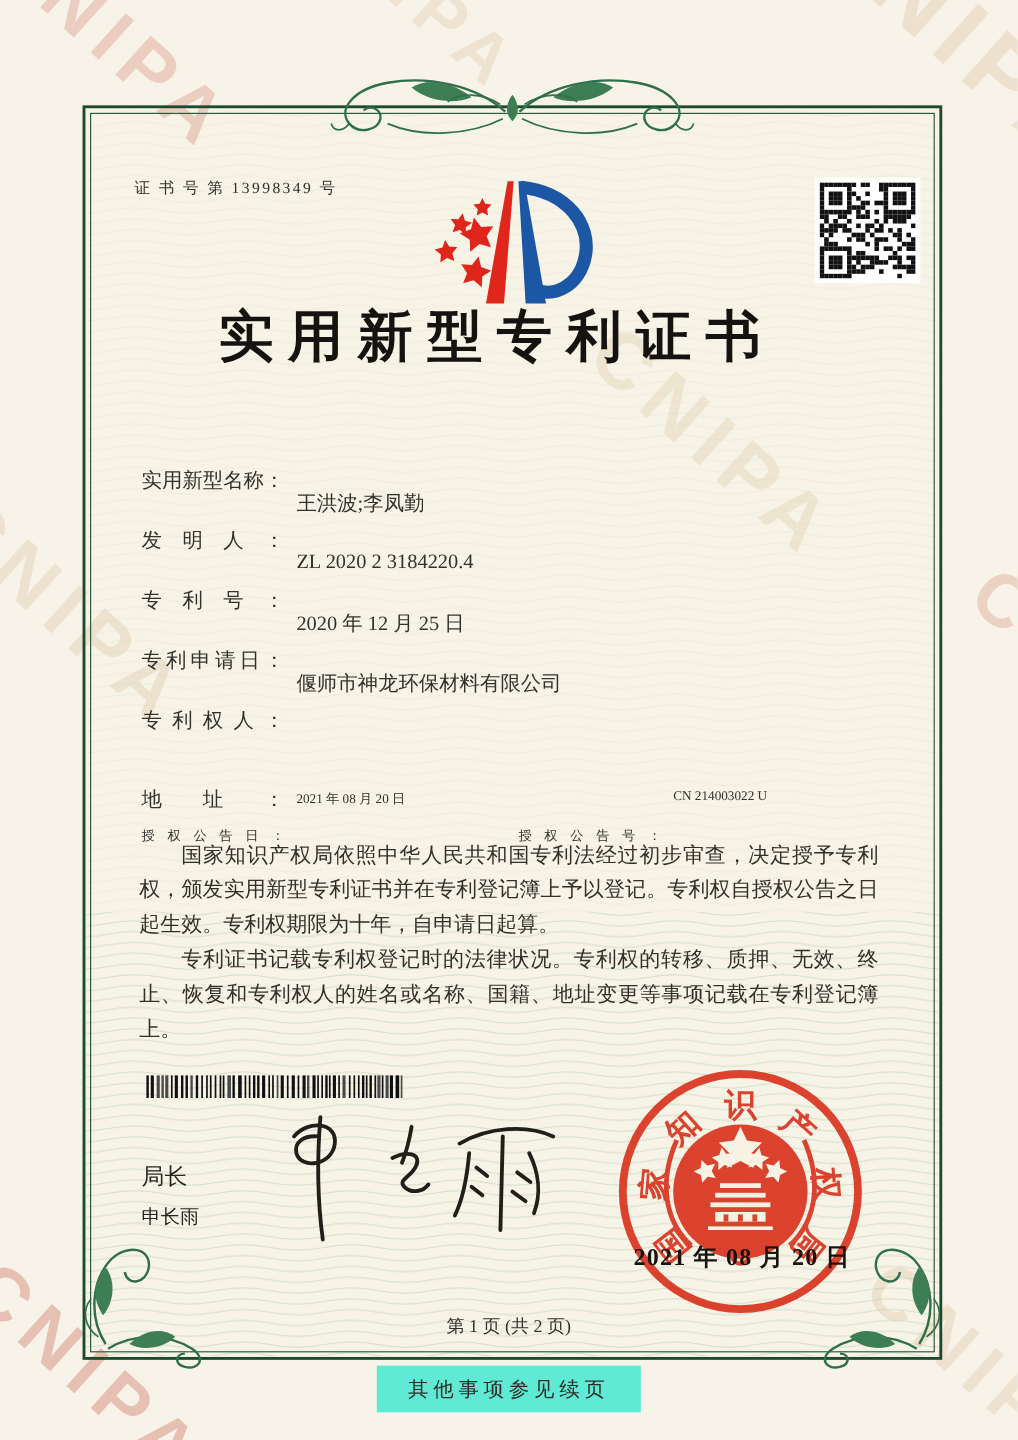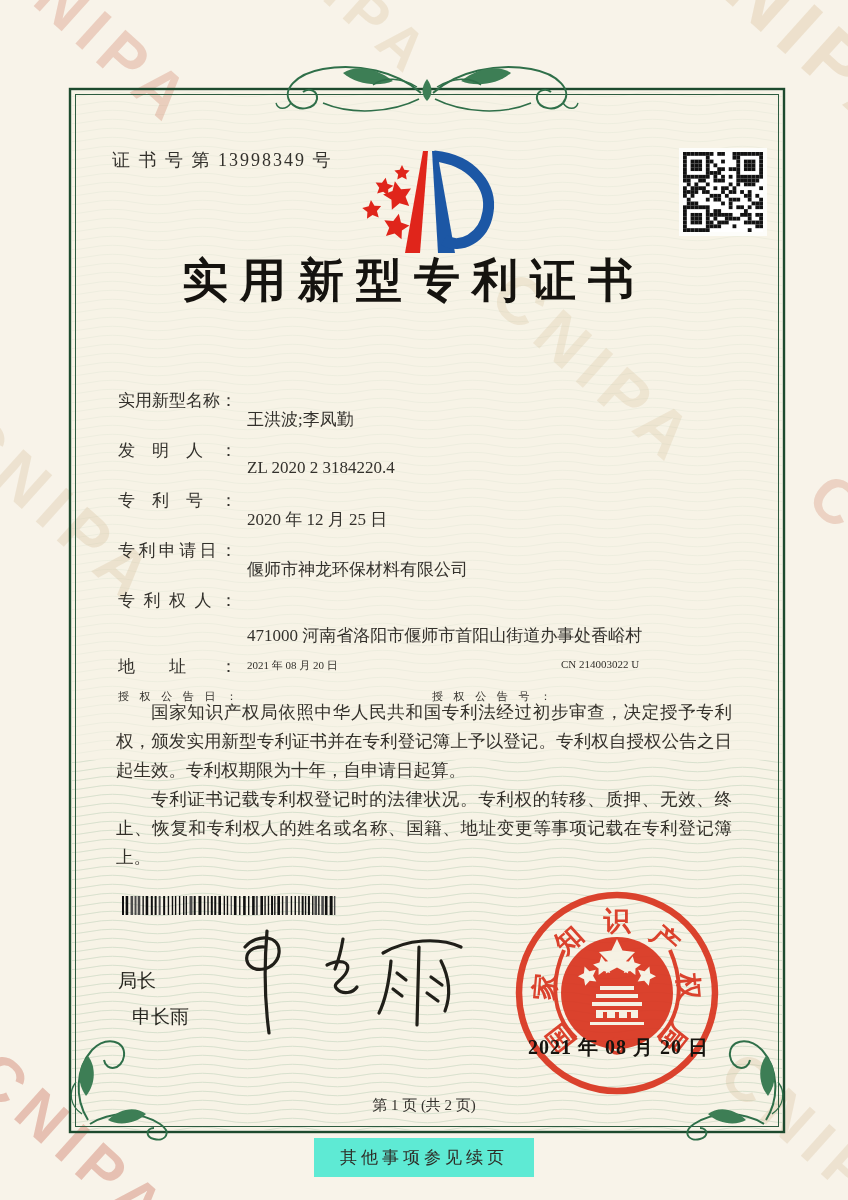--- a/index.html
+++ b/index.html
@@ -14,32 +14,32 @@
   .wm2{left:228px;top:-44px;font-size:58px;color:rgba(214,192,152,.30);}
   .wm3{left:650px;top:-18px;font-size:82px;color:rgba(216,188,150,.34);}
   .wm4{left:470px;top:330px;font-size:66px;color:rgba(212,188,152,.26);}
   .wm5{left:-70px;top:470px;font-size:66px;color:rgba(212,188,152,.30);}
   .wm6{left:788px;top:530px;font-size:62px;color:rgba(206,124,96,.28);}
   .wm7{left:-46px;top:1108px;font-size:62px;color:rgba(200,102,80,.36);}
   .wm8{left:700px;top:1108px;font-size:62px;color:rgba(212,188,152,.30);}
   #frame{position:absolute;left:0;top:0;z-index:3;}
   .content{z-index:4;}
   
-  #cert-no{left:112px;top:148px;font-size:18px;letter-spacing:2px;color:#33312c;}
+  #cert-no{left:112px;top:148px;font-size:13px;letter-spacing:2px;color:#33312c;}
   #title{left:0;top:250px;width:828px;text-align:center;font-size:46px;font-weight:bold;
          letter-spacing:12px;color:#15130f;}
   .field-row{left:118px;width:640px;height:24px;font-size:17px;color:#33312c;display:flex;}
   .flabel{display:inline-block;width:119px;text-align:justify;text-align-last:justify;flex:none;margin-top:31px;}
   .fvalue{margin-left:10px;white-space:nowrap;}
   .grant-pair{position:absolute;top:0;display:flex;font-size:11px;color:#33312c;}
   #paragraphs{left:116px;top:698px;width:616px;font-size:17.5px;line-height:29px;
               color:#33302a;text-align:justify;}
   #paragraphs p{margin:0;text-indent:2em;}
   #signer-title{left:118px;top:968px;font-size:19px;font-family:"Liberation Sans","DejaVu Sans",sans-serif;color:#26251f;}
-  #signer-name{left:132px;top:1004px;font-size:19px;font-family:"Liberation Sans","DejaVu Sans",sans-serif;color:#26251f;}
+  #signer-name{left:118px;top:1004px;font-size:16px;font-family:"Liberation Sans","DejaVu Sans",sans-serif;color:#26251f;}
   #seal-date{left:528px;top:1034px;font-size:20px;letter-spacing:1px;color:#15140f;z-index:5;font-weight:bold;}
   #page-info{left:0;top:1096px;width:848px;text-align:center;font-size:15px;color:#33312c;}
   #footer-note{left:0;top:1138px;width:848px;text-align:center;z-index:4;}
   #footer-note span{display:inline-block;background:#5eead4;padding:8px 26px;font-size:17px;
                     letter-spacing:4px;color:#2e2c26;}
   #qr-box{left:679px;top:148px;width:88px;height:88px;background:#fdfdfa;padding:0;}
   #qr{margin:4px;}
 </style>
 </head>
 <body>
@@ -364,21 +364,20 @@
 <div class="abs content field-row" style="top:508px;">
   <span class="flabel">专利申请日：</span>
   <span class="fvalue">2020 年 12 月 25 日</span>
 </div>
 <div class="abs content field-row" style="top:558px;">
   <span class="flabel">专利权人：</span>
   <span class="fvalue">偃师市神龙环保材料有限公司</span>
 </div>
 <div class="abs content field-row" style="top:624px;">
   <span class="flabel">地址：</span>
-  <span class="fvalue">471000 河南省洛阳市偃师市首阳山街道办事处香峪村</span>
 </div>
 
 <div class="abs content" style="left:118px;top:658px;width:640px;height:24px;">
   <span class="grant-pair" style="left:0;">
     <span class="flabel">授权公告日：</span>
     <span class="fvalue">2021 年 08 月 20 日</span>
   </span>
   <span class="grant-pair" style="left:314px;">
     <span class="flabel">授权公告号：</span>
     <span class="fvalue">CN 214003022 U</span>

